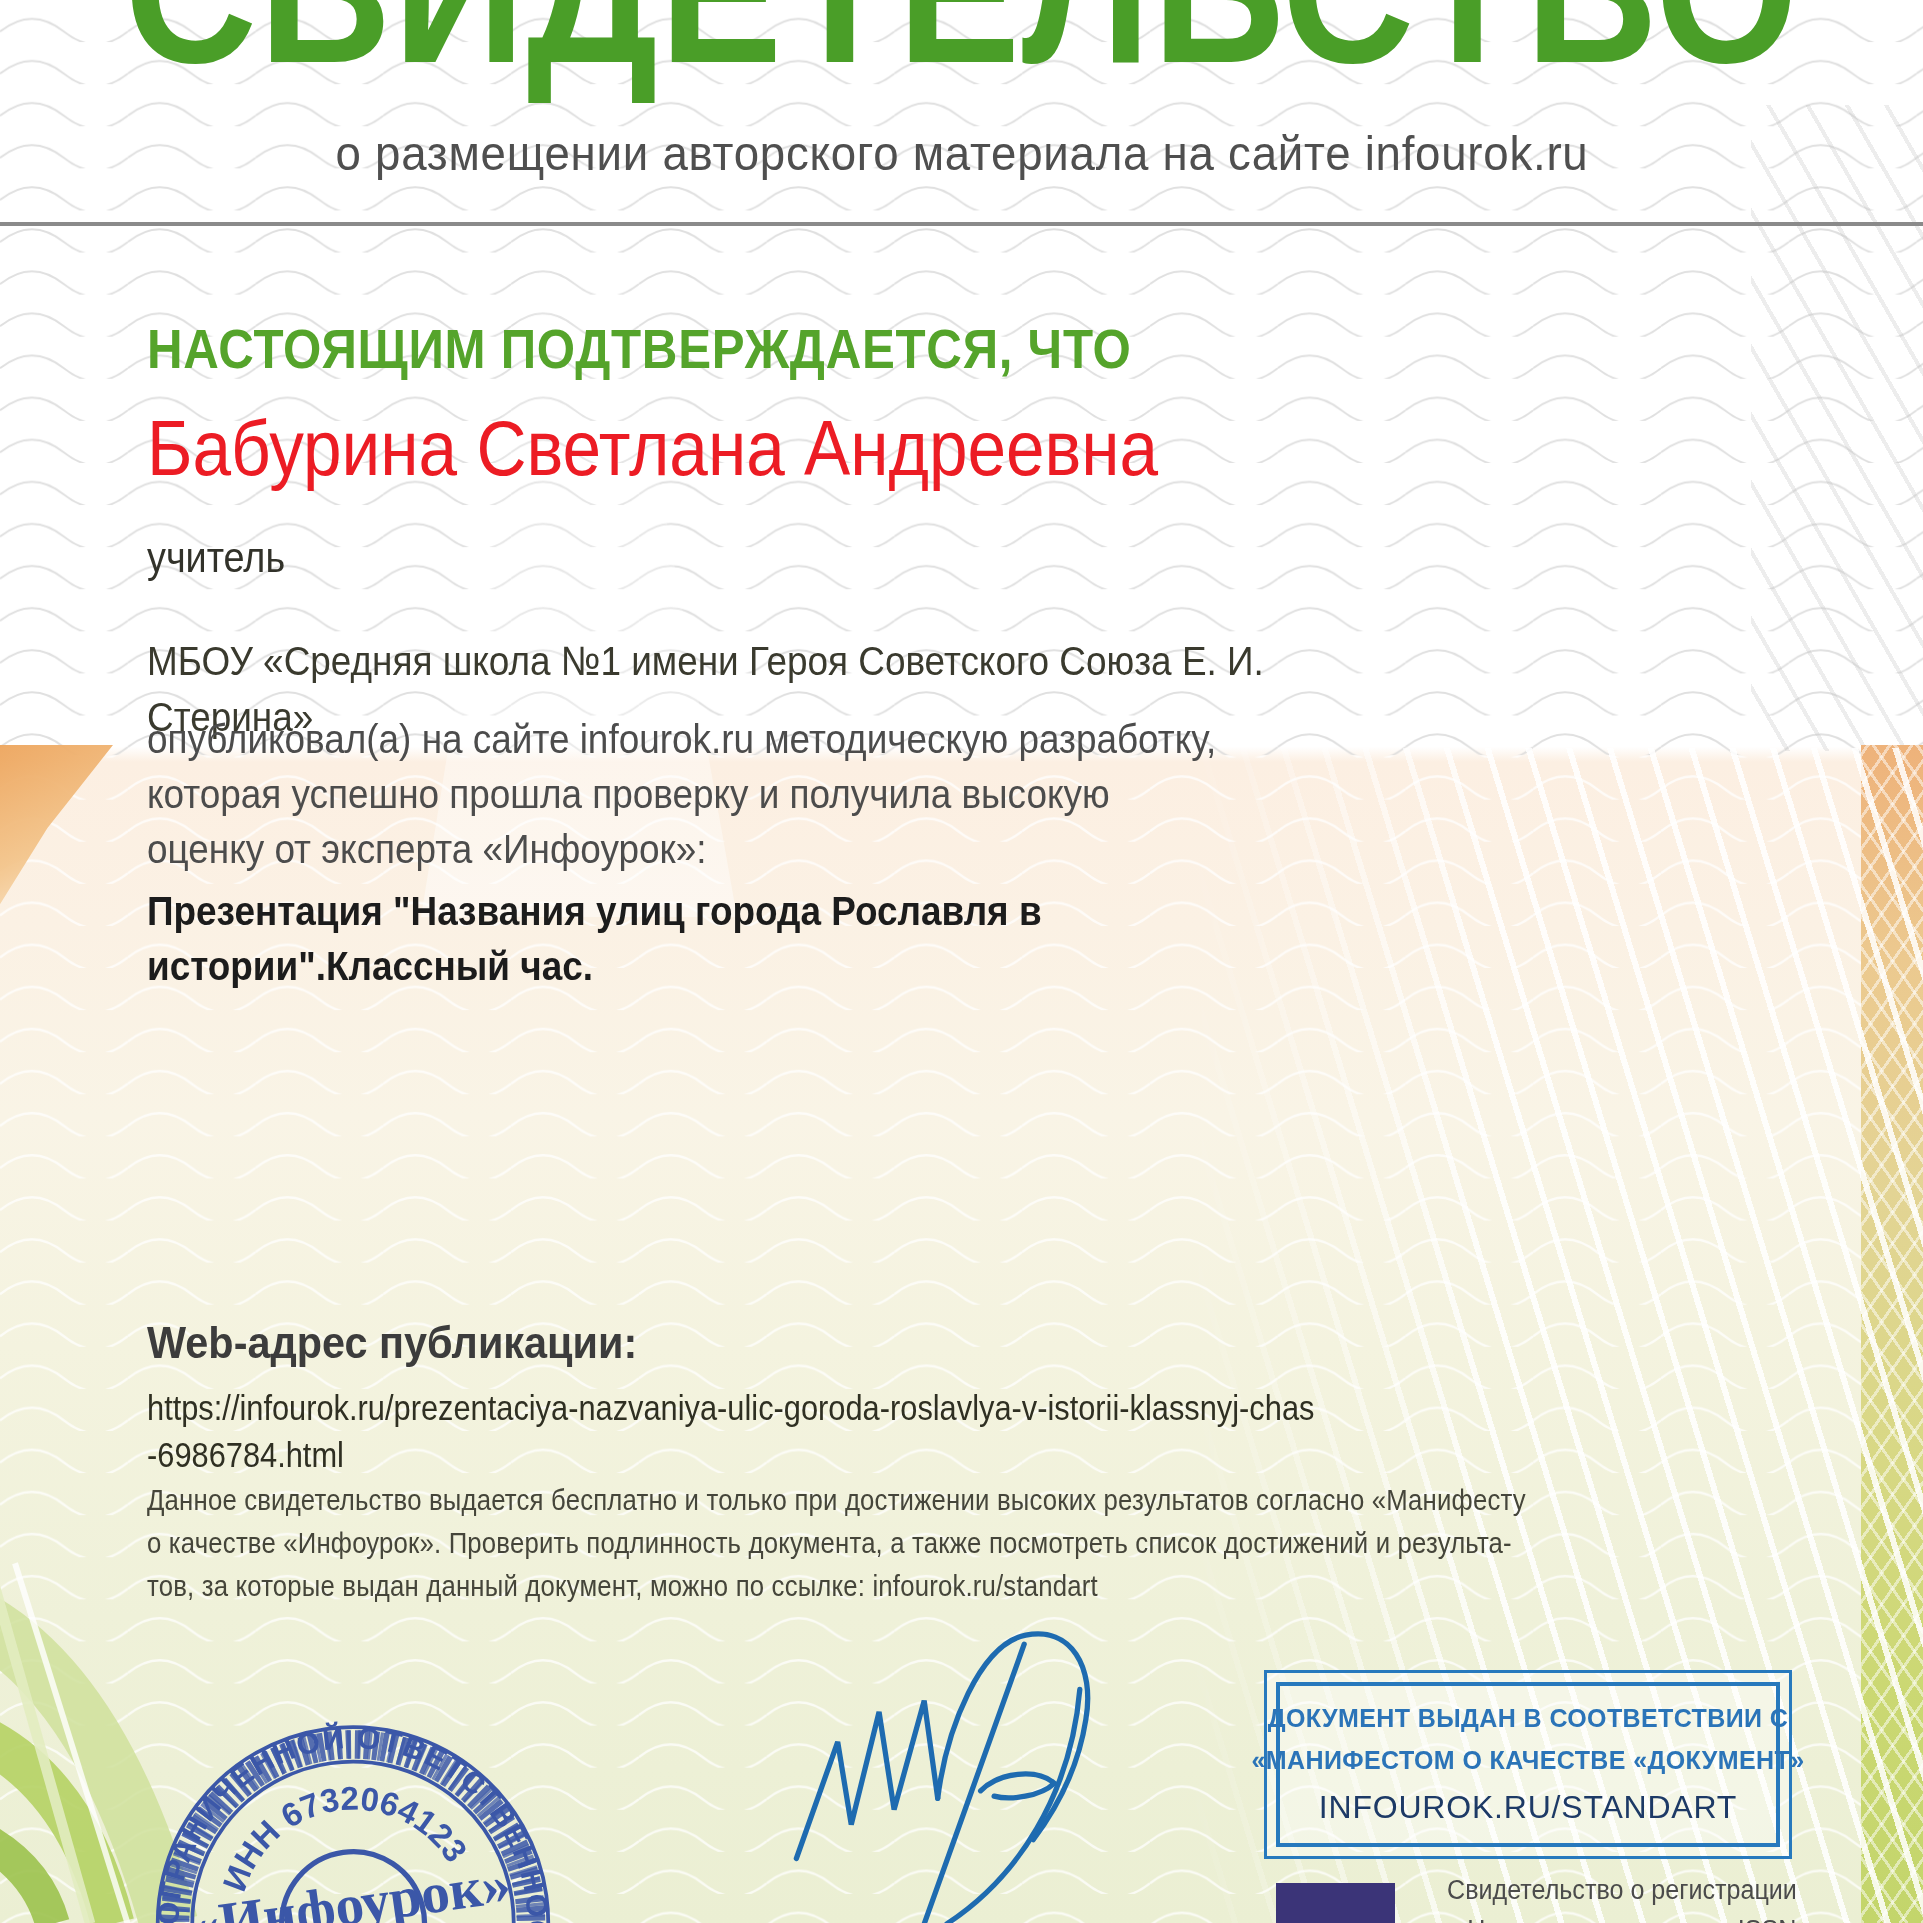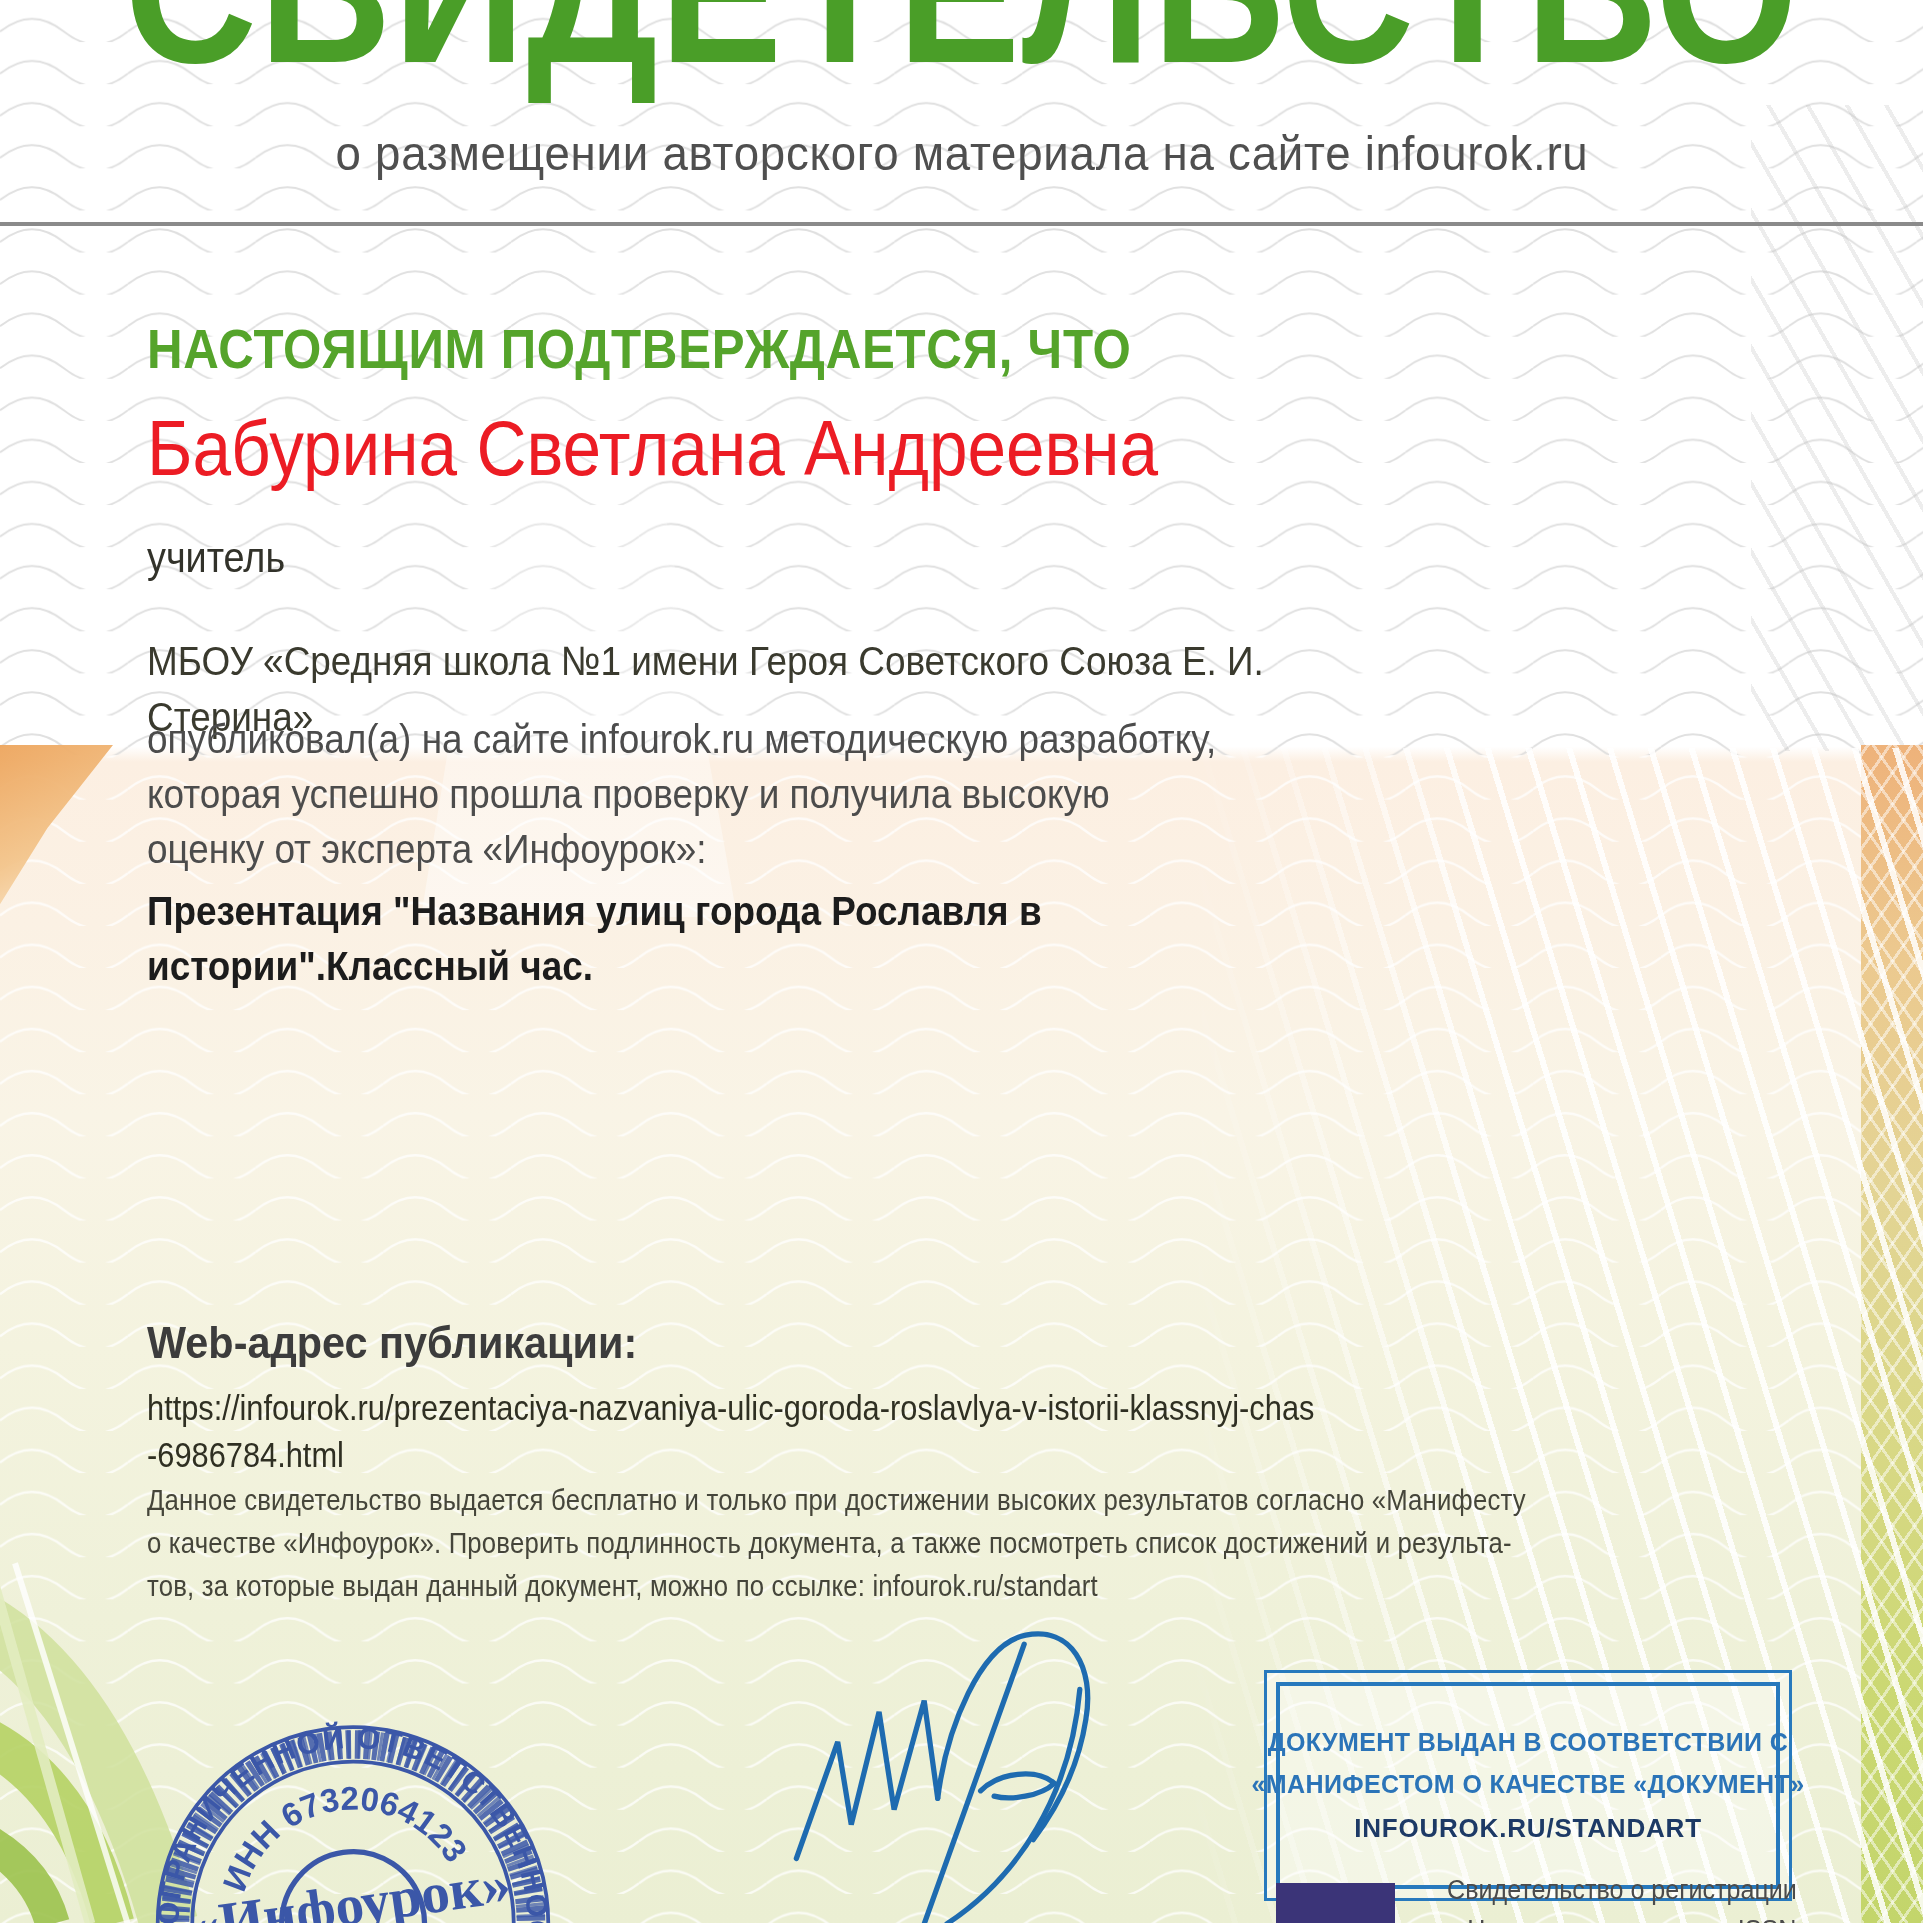--- a/index.html
+++ b/index.html
@@ -58,27 +58,27 @@
     background:repeating-linear-gradient(73deg, transparent 0 33px, rgba(255,255,255,.85) 33px 39px);
     -webkit-mask-image:linear-gradient(to left, #000 55%, transparent 96%);
     mask-image:linear-gradient(to left, #000 55%, transparent 96%);}
   #tr-hatch{ left:1751px; top:105px; width:173px; height:646px;
     background:repeating-linear-gradient(60deg, transparent 0 30px, rgba(190,190,190,.28) 30px 34px);}
   #swoosh{ left:421px; top:135px; width:316px; height:782px; opacity:.5;
     background:linear-gradient(to bottom, rgba(255,255,255,0), rgba(255,255,255,.9));
     clip-path:polygon(40% 0, 56% 0, 100% 100%, 0 100%);}
 
   
-  #quality-box{ left:1264px; top:1670px; width:528px; height:231px;
+  #quality-box{ left:1264px; top:1670px; width:528px; height:189px;
     border:3px solid #2779bd; background:rgba(255,255,255,.4); box-sizing:border-box;}
   #quality-box-inner{ position:absolute; inset:9px; border:4.5px solid #2779bd;
     display:flex; flex-direction:column; justify-content:center; align-items:center; gap:13.5px;
     text-align:center;}
   .qline{ font-size:25px; font-weight:600; color:#2b74b8; letter-spacing:0.4px; white-space:nowrap;}
-  .qline3{ font-size:26px; font-weight:700; color:#1d3a66; letter-spacing:0.8px; white-space:nowrap;text-align:right;}
+  .qline3{ font-size:32px; font-weight:400; color:#1d3a66; letter-spacing:0.8px; white-space:nowrap;text-align:right;}
 
   #issn-square{ left:1276px; top:1883px; width:119px; height:41px; background:#3b3478;}
   #issn-text{ top:1870px; left:1447px; font-size:27px; line-height:40px;
     color:#4b4b4b; transform:scaleX(.93);}
 </style>
 </head>
 <body>
 
 <div id="page">
 

